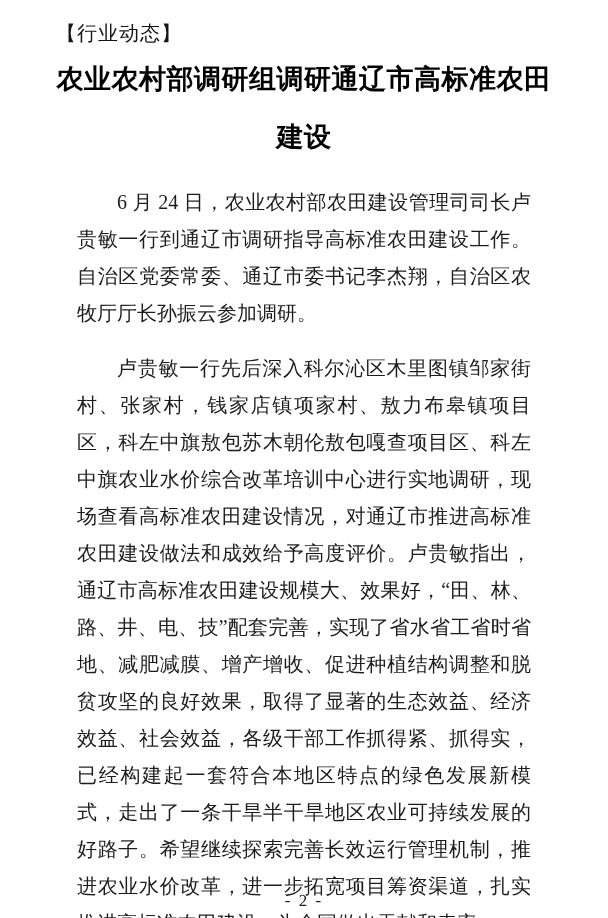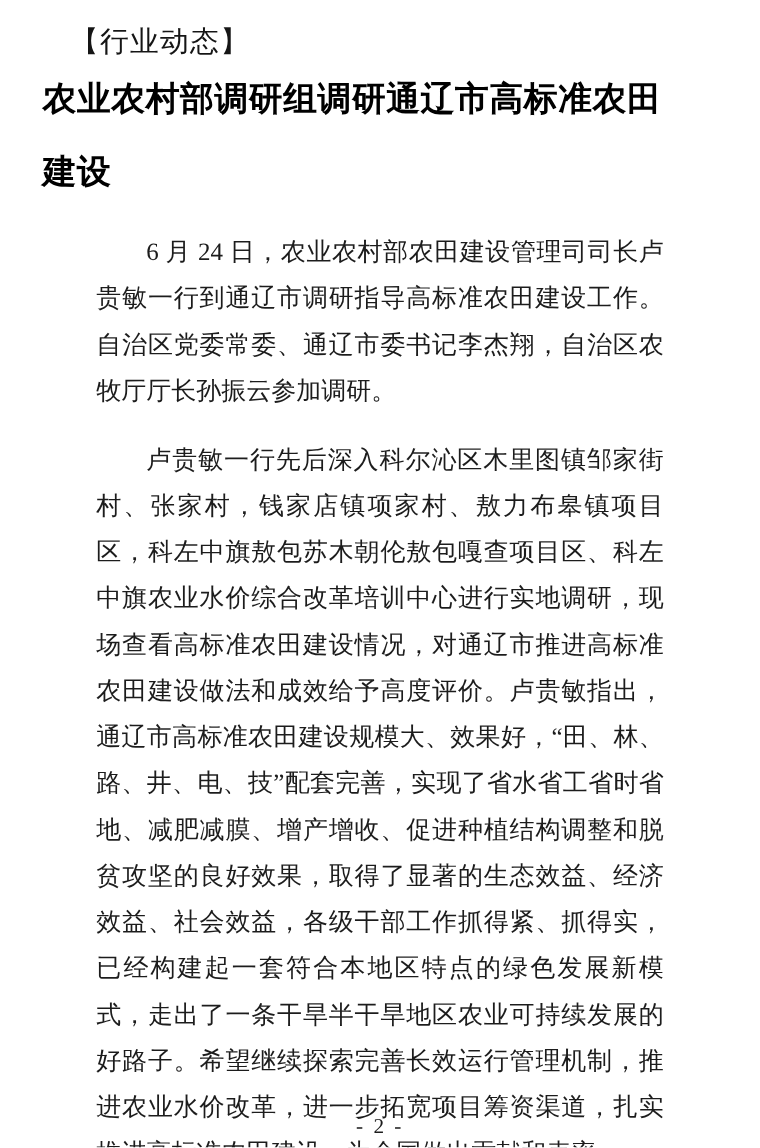--- a/index.html
+++ b/index.html
@@ -12,28 +12,29 @@
     width: 608px;
     height: 918px;
     background: #ffffff;
     overflow: hidden;
     font-family: "Liberation Serif", "DejaVu Serif", serif;
     color: #1c1c1c;
   }
   .section-tag {
     margin: 20px 0 0 56px;
     font-family: "Liberation Sans", "DejaVu Sans", sans-serif;
-    font-size: 23px;
+    font-size: 20px;
     line-height: 26px;
     letter-spacing: 1px;
     color: #151515;
   }
   .doc-title {
     width: 540px;
     margin: 4px auto 0;
+    text-align: center;
     font-size: 27px;
     line-height: 58px;
     font-weight: bold;
     color: #000000;
     letter-spacing: 0.5px;
   }
   .title-line {
     display: block;
   }
   .doc-body {

